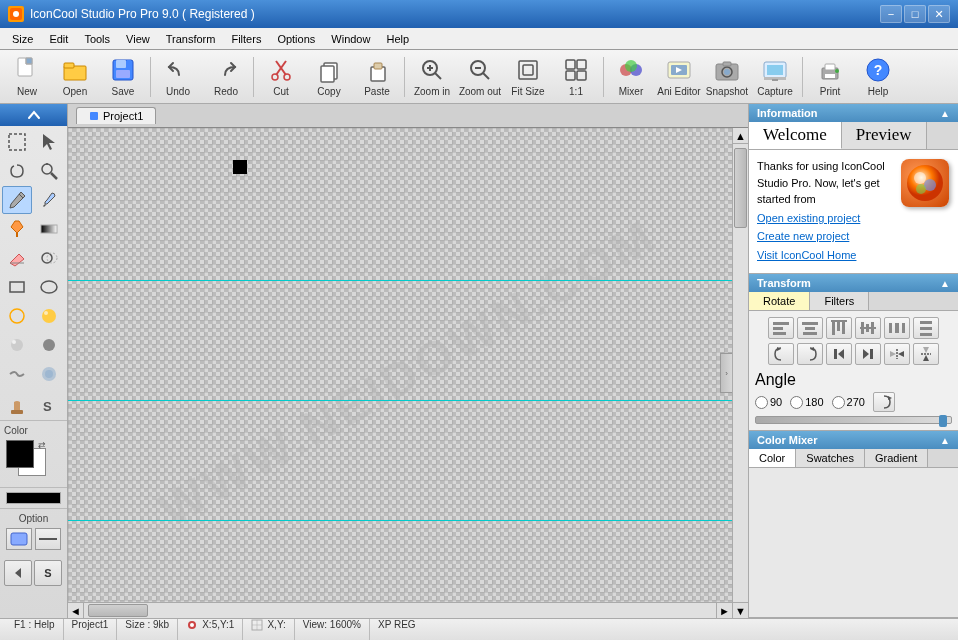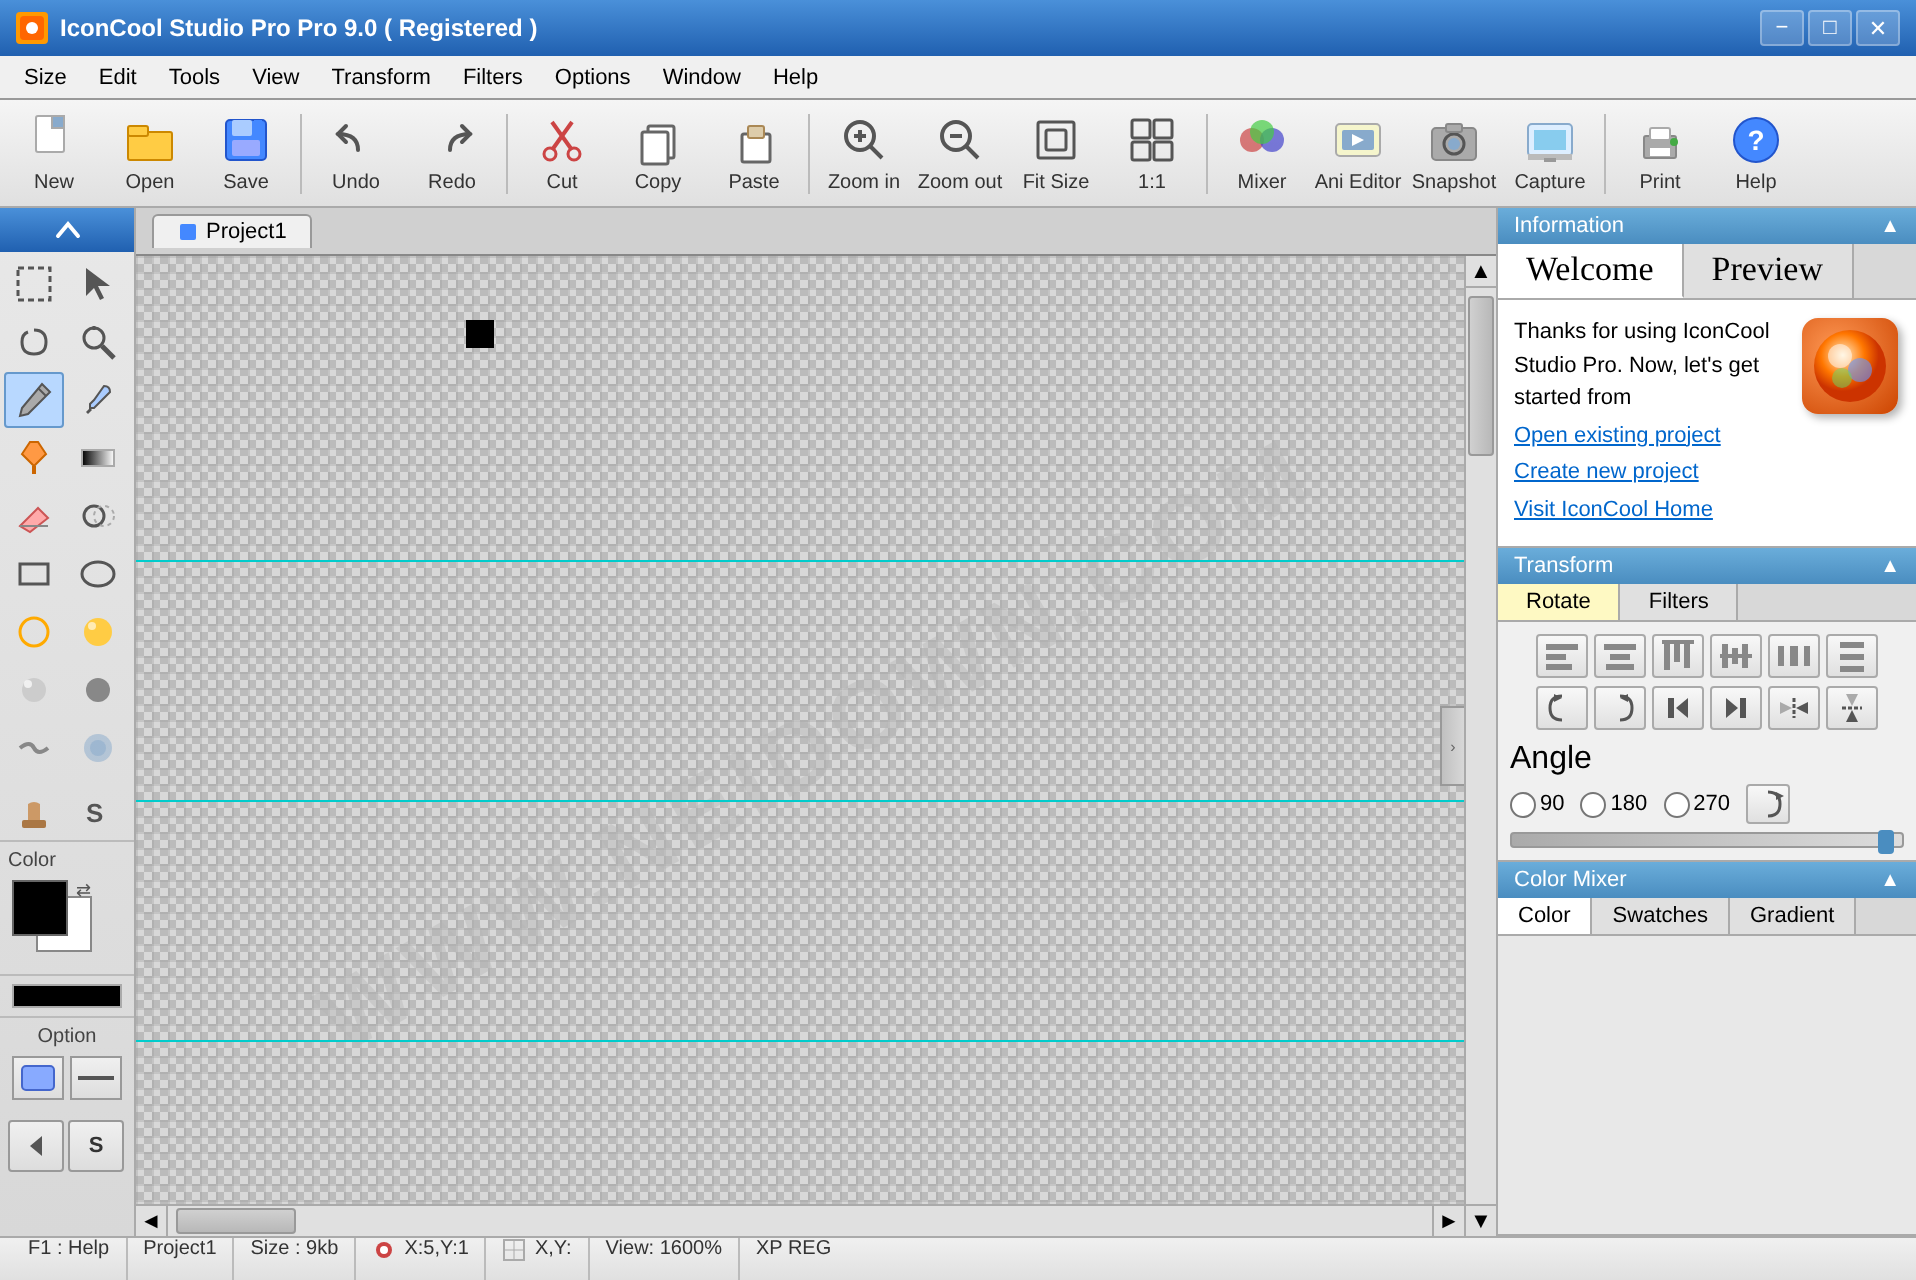--- a/index.html
+++ b/index.html
@@ -11,21 +11,21 @@
       color: white;
       display: flex;
       align-items: center;
       justify-content: space-between;
       height: 28px;
       padding: 0 8px;
       user-select: none;
     }
     .title-bar-left { display: flex; align-items: center; gap: 6px; }
     .title-bar-icon { width: 16px; height: 16px; background: #ff9900; border-radius: 2px; display: flex; align-items: center; justify-content: center; font-size: 10px; color: white; font-weight: bold; }
-    .title-bar-text { font-size: 12px; font-weight: bold; }
+    .title-bar-text { font-size: 12px; font-weight: normal; }
     .title-bar-controls { display: flex; gap: 2px; }
     .title-btn { width: 22px; height: 18px; background: rgba(255,255,255,0.2); border: 1px solid rgba(255,255,255,0.3); color: white; cursor: pointer; display: flex; align-items: center; justify-content: center; font-size: 11px; border-radius: 2px; }
 
     
     .menu-bar {
       background: #f0f0f0;
       border-bottom: 1px solid #999;
       display: flex;
       align-items: center;
       height: 22px;
@@ -238,21 +238,21 @@
     
     .panel-section {
       border-bottom: 1px solid #aaa;
       flex-shrink: 0;
     }
     .panel-header {
       background: linear-gradient(to bottom, #6aadda, #4a8dc0);
       color: white;
       padding: 3px 8px;
       font-size: 11px;
-      font-weight: normal;
+      font-weight: bold;
       display: flex;
       justify-content: space-between;
       align-items: center;
       cursor: pointer;
     }
     .panel-collapse-btn { cursor: pointer; font-size: 10px; }
 
     
     .info-panel { }
     .info-tabs {

